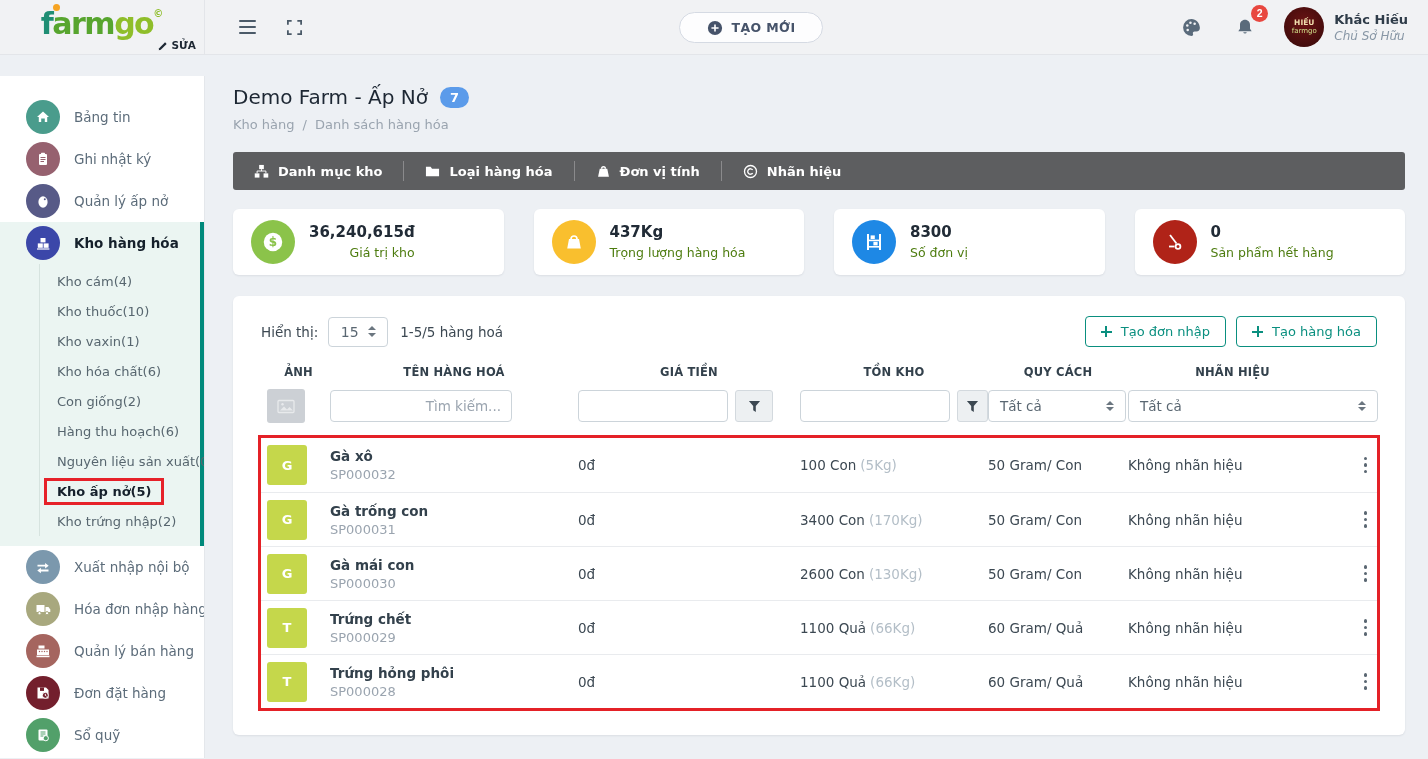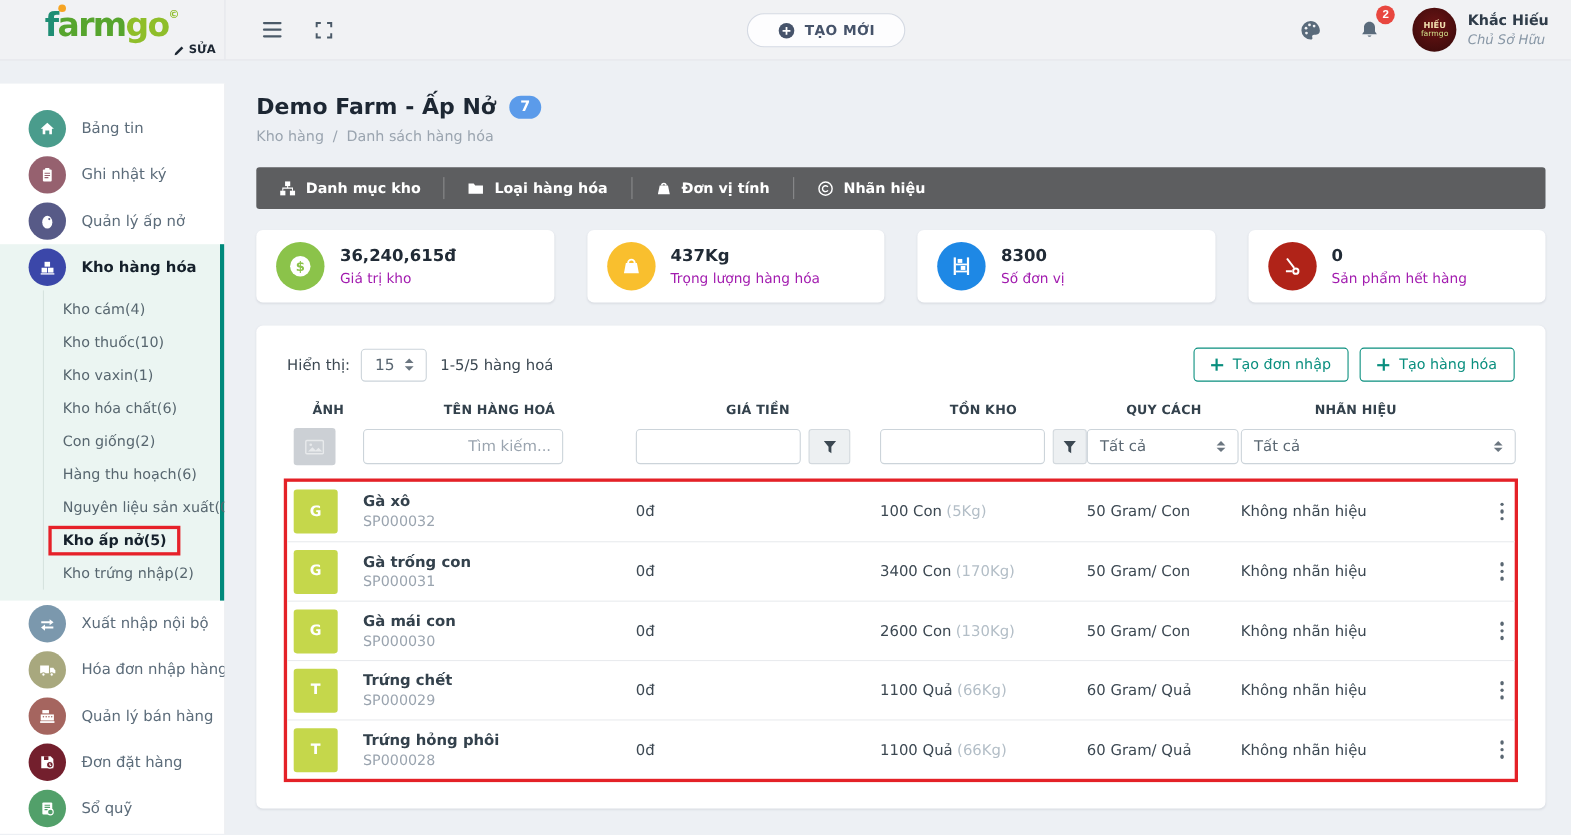--- a/index.html
+++ b/index.html
@@ -63,40 +63,40 @@
   .active-group .nav-label { font-weight:bold; color:#15202b; }
   .submenu { margin-left:39px; border-left:1px solid #d6e3df; padding:2px 0 0 17px; }
   .submenu-item { height:30px; display:flex; align-items:center; font-size:13px; color:#57666f;
                   cursor:pointer; white-space:nowrap; }
   .red-box { border:3px solid #e62129; padding:3px 9px 3px 10px; margin-left:-13px;
              font-weight:bold; color:#15202b; }
 
   
   .content { flex:1; overflow:hidden; padding:0 23px 0 28px; }
   .page-title-row { margin-top:30px; display:flex; align-items:center; gap:12px; }
-  .page-title { font-size:20px; color:#1d2733; margin:0; font-weight:bold; }
+  .page-title { font-size:20px; color:#1d2733; margin:0; font-weight:normal; }
   .count-badge { background:#5b9bea; color:#fff; font-size:13px; font-weight:bold;
                  border-radius:12px; padding:3px 10px; }
   .breadcrumb { margin-top:8px; font-size:13px; color:#9aa4af; display:flex; gap:8px; }
   .breadcrumb span { cursor:pointer; }
 
   .dark-toolbar { margin-top:20px; height:38px; background:#5d5e60; border-radius:3px;
                   display:flex; align-items:center; color:#fff; }
   .dt-tab { display:flex; align-items:center; gap:9px; padding:0 21px; font-size:13px;
             font-weight:bold; cursor:pointer; white-space:nowrap; }
   .dt-sep { width:1px; height:20px; background:rgba(255,255,255,.28); }
 
   .stats-row { margin-top:19px; display:flex; gap:30px; }
   .stat-card { flex:1; background:#fff; border-radius:6px; box-shadow:0 1px 2px rgba(31,45,61,.09);
                height:66px; display:flex; align-items:center; padding:0 18px; gap:14px; }
   .stat-ico { width:44px; height:44px; border-radius:50%; flex:none;
               display:flex; align-items:center; justify-content:center; }
   .s-green{background:#8bc34a}.s-yellow{background:#f9bf2e}.s-blue{background:#1e88e5}.s-red{background:#b02318}
   .stat-value { font-size:15px; font-weight:bold; color:#212b36; line-height:1.15; }
-  .stat-label { font-size:12.5px; color:#a21caf; margin-top:3px; }
+  .stat-label { font-size:12.5px; color:#4d7c0f; margin-top:3px;text-align:right; }
 
   .table-card { margin-top:21px; background:#fff; border-radius:6px;
                 box-shadow:0 1px 2px rgba(31,45,61,.09); padding:20px 28px 24px; }
   .controls { display:flex; align-items:center; }
   .show-label,.range { font-size:13.5px; color:#3c4852; }
   .size-select { margin-left:10px; width:60px; height:30px; border:1px solid #ccd4da; border-radius:4px;
                  display:flex; align-items:center; justify-content:center; gap:9px; font-size:14px;
                  color:#5a6772; background:#fff; cursor:pointer; }
   .range { margin-left:12px; }
   .updown { display:flex; flex-direction:column; gap:2.5px; }

